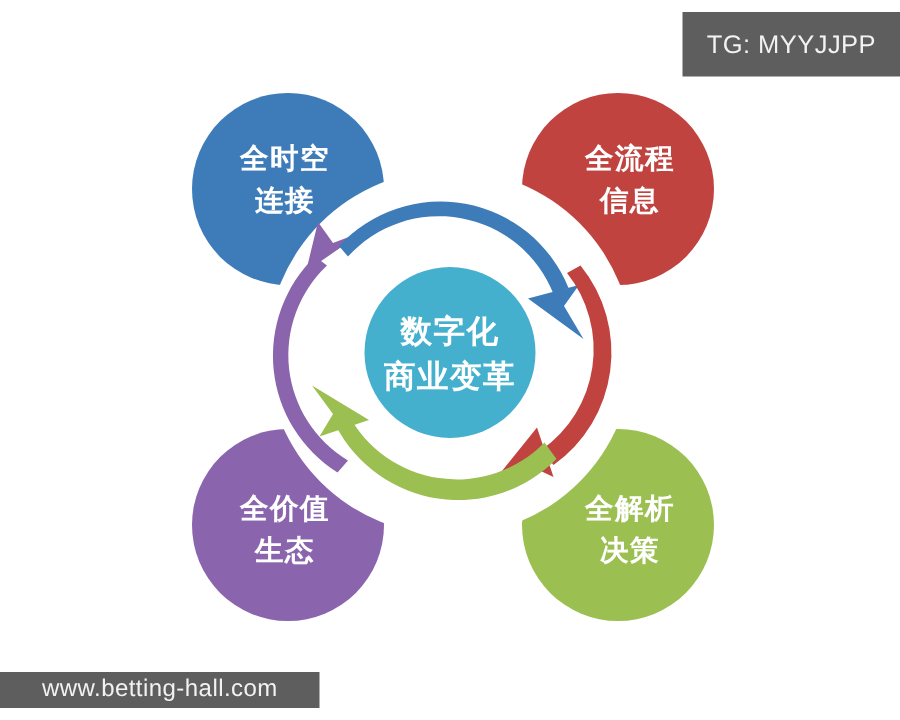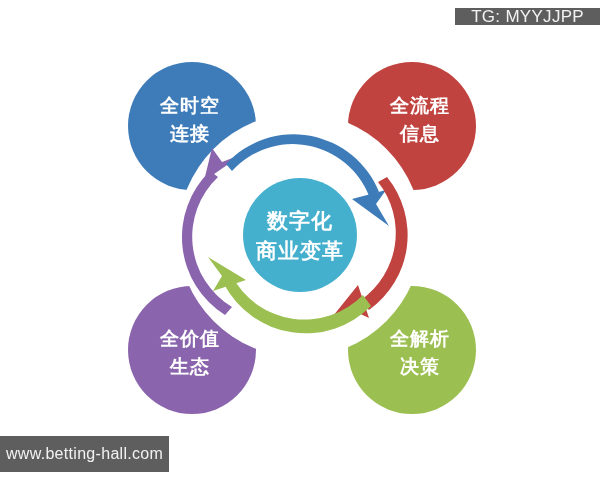--- a/index.html
+++ b/index.html
@@ -56,29 +56,29 @@
     font-family: "Liberation Sans", "DejaVu Sans", sans-serif;
     display: flex;
     align-items: center;
     justify-content: center;
     white-space: nowrap;
     letter-spacing: 0.3px;
   }
   #watermark-top-right {
     right: 0px;
     top: 8px;
-    height: 17px;
+    height: 43px;
     padding: 0 16px;
     font-size: 17px;
   }
   #watermark-bottom-left {
     left: 0px;
     bottom: 8px;
-    height: 36px;
-    padding: 0 6px;
+    height: 24px;
+    padding: 0 28px;
     font-size: 16px;
   }
 </style>
 </head>
 <body>
 
 <div id="canvas">
 
   <svg class="diagram-svg" viewBox="0 0 600 480">
     <defs>

